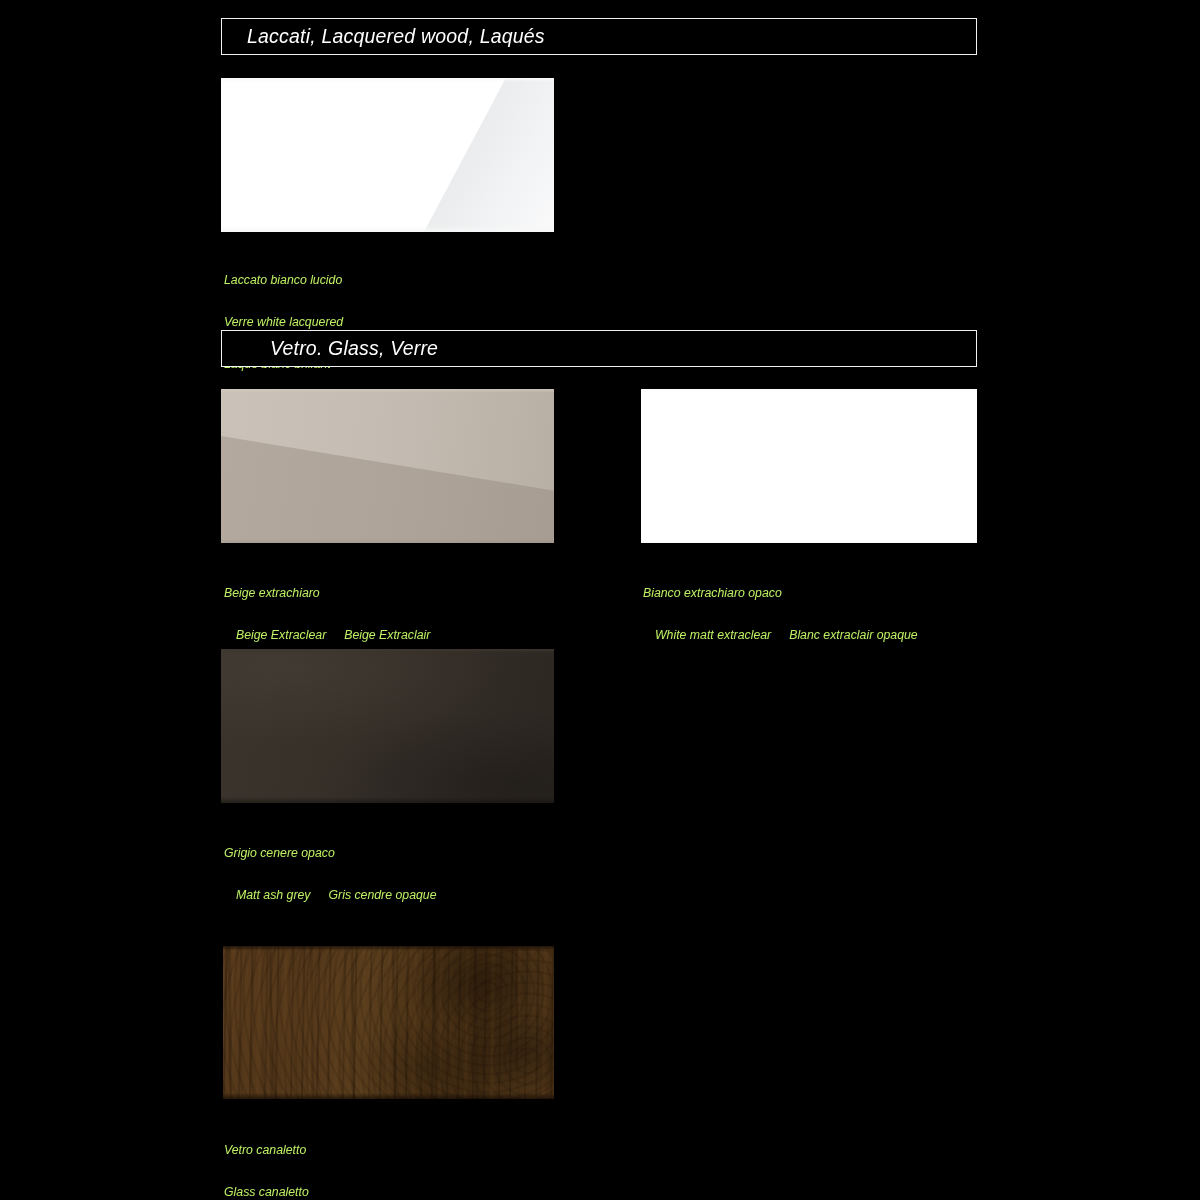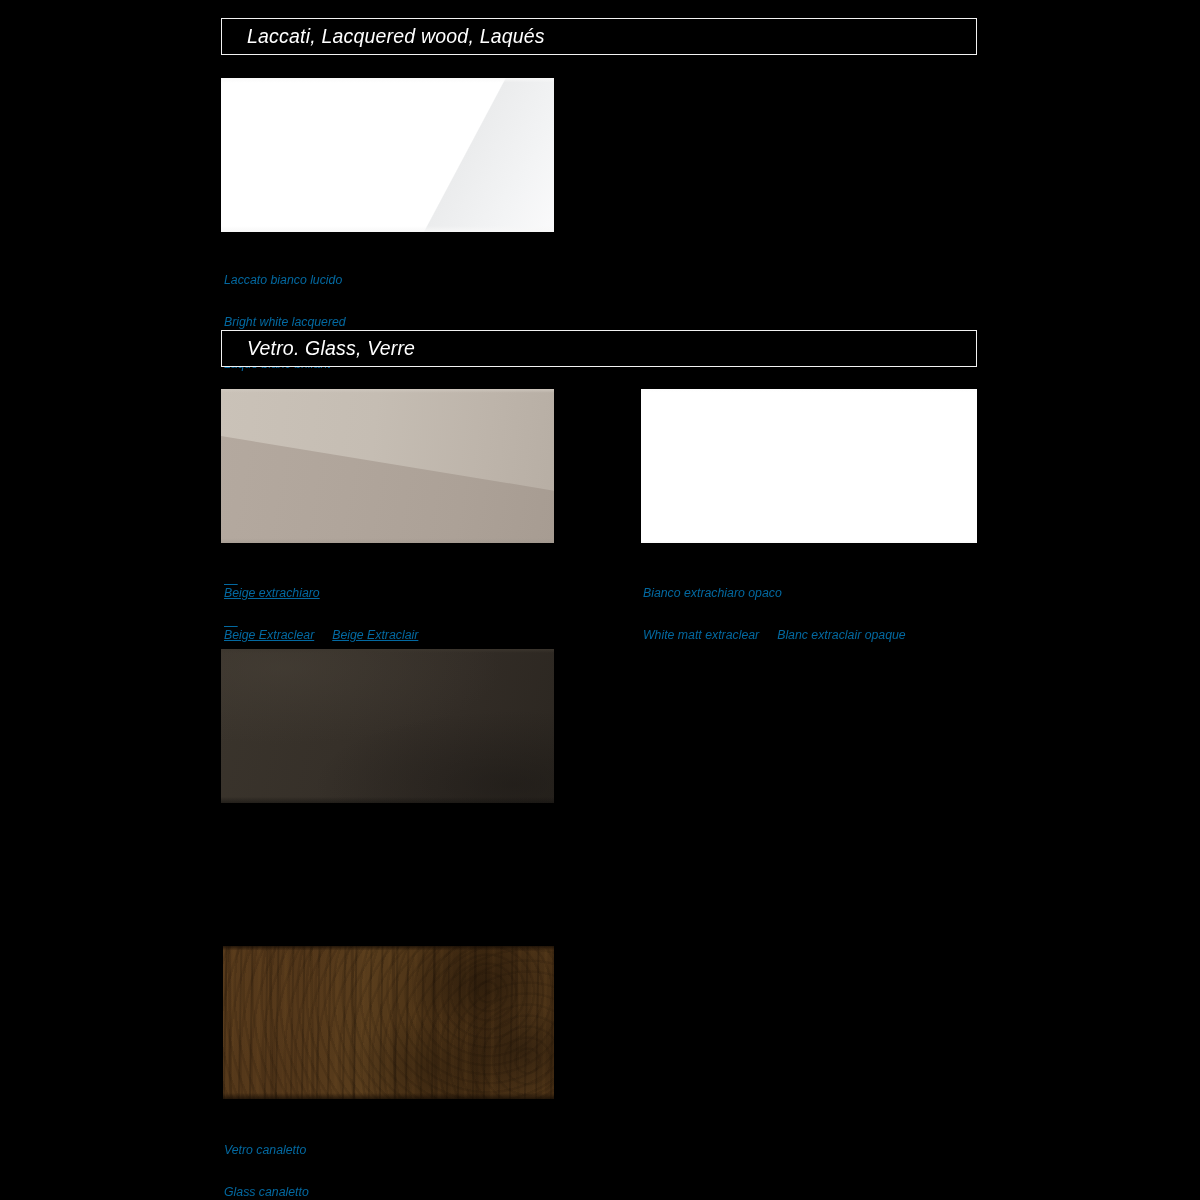--- a/index.html
+++ b/index.html
@@ -160,76 +160,80 @@
     background: linear-gradient(180deg, rgba(20,11,4,0.75) 0%, rgba(0,0,0,0) 3%,
                 rgba(0,0,0,0) 96%, rgba(16,9,3,0.7) 100%);
   }
 
   
   .caption {
     position: absolute;
     font-style: italic;
     font-size: 12.3px;
     line-height: 14px;
-    color: #0369a1;
+    color: #bef264;
     white-space: pre;
   }
   .caption .line { display: block; }
-  .caption .inline-pair { display: block; }
+  .caption .inline-pair { display: block; margin-left: 12px; }
   .caption .gap { display: inline-block; width: 18px; }
 </style>
 </head>
 <body>
 
 <div class="page">
 
   <div class="section-header" style="top:18px;">
     <span class="title">Laccati, Lacquered wood, Laqués</span>
   </div>
 
   <div class="swatch swatch-left sw-white-gloss" style="top:78px; height:154px;">
     <div class="sheen"></div>
     <div class="sheen2"></div>
   </div>
 
   <div class="caption" style="left:224px; top:245px;">
     <span class="line">Laccato bianco lucido</span>
-    <span class="line">Bright white lacquered</span>
+    <span class="line">Verre white lacquered</span>
     <span class="line">Laqué blanc brillant</span>
   </div>
 
-  <div class="section-header" style="top:330px;">
+  <div class="section-header" style="top:330px;padding-left:23px;">
     <span class="title">Vetro. Glass, Verre</span>
   </div>
 
   <div class="swatch swatch-left sw-beige" style="top:389px; height:154px;">
     <div class="band-top"></div>
     <div class="band-bot"></div>
     <div class="edge"></div>
   </div>
 
-  <div class="caption" style="left:224px; top:558px;text-decoration:underline;">
+  <div class="caption" style="left:224px; top:558px;">
     <span class="line">Beige extrachiaro</span>
     <span class="inline-pair"><span>Beige Extraclear</span><span class="gap"></span><span>Beige Extraclair</span></span>
   </div>
 
   <div class="swatch swatch-right sw-white-matt" style="top:389px; height:154px;">
     <div class="edge"></div>
   </div>
 
   <div class="caption" style="left:643px; top:558px;">
     <span class="line">Bianco extrachiaro opaco</span>
     <span class="inline-pair"><span>White matt extraclear</span><span class="gap"></span><span>Blanc extraclair opaque</span></span>
   </div>
 
   <div class="swatch swatch-left sw-grey" style="top:649px; height:154px;">
     <div class="g1"></div>
     <div class="g2"></div>
   </div>
 
+  <div class="caption" style="left:224px; top:818px;">
+    <span class="line">Grigio cenere opaco</span>
+    <span class="inline-pair"><span>Matt ash grey</span><span class="gap"></span><span>Gris cendre opaque</span></span>
+  </div>
 
 
   <div class="swatch sw-walnut" style="left:223px; top:946px; width:331px; height:153px;">
     <div class="base"></div>
     <div class="grain"></div>
     <div class="grain2"></div>
     <div class="figure"></div>
     <div class="figure2"></div>
     <div class="vig"></div>
   </div>

